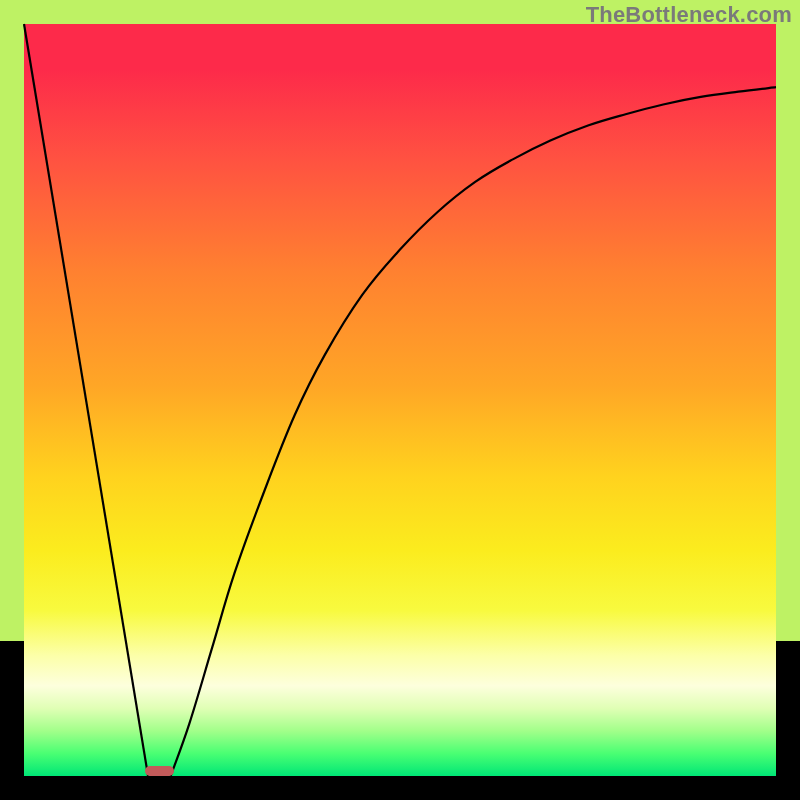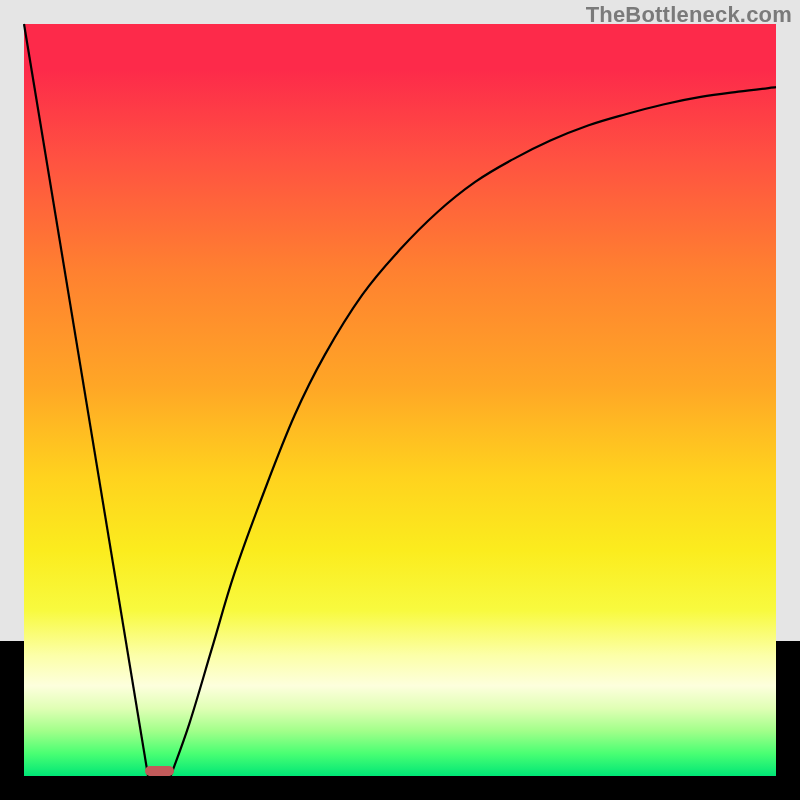--- a/index.html
+++ b/index.html
@@ -9,21 +9,21 @@
     height: 800px;
     background: #000;
     overflow: hidden;
   }
   .frame {
     position: absolute;
     left: 0;
     top: 0;
     width: 800px;
     height: 641px;
-    background: #e5e5e5;
+    background: #bef264;
   }
   .plot {
     position: absolute;
     left: 24px;
     top: 24px;
     width: 752px;
     height: 752px;
     background: linear-gradient(to bottom,
       #fd2a4a 0%,
       #fd2a4a 6%,

